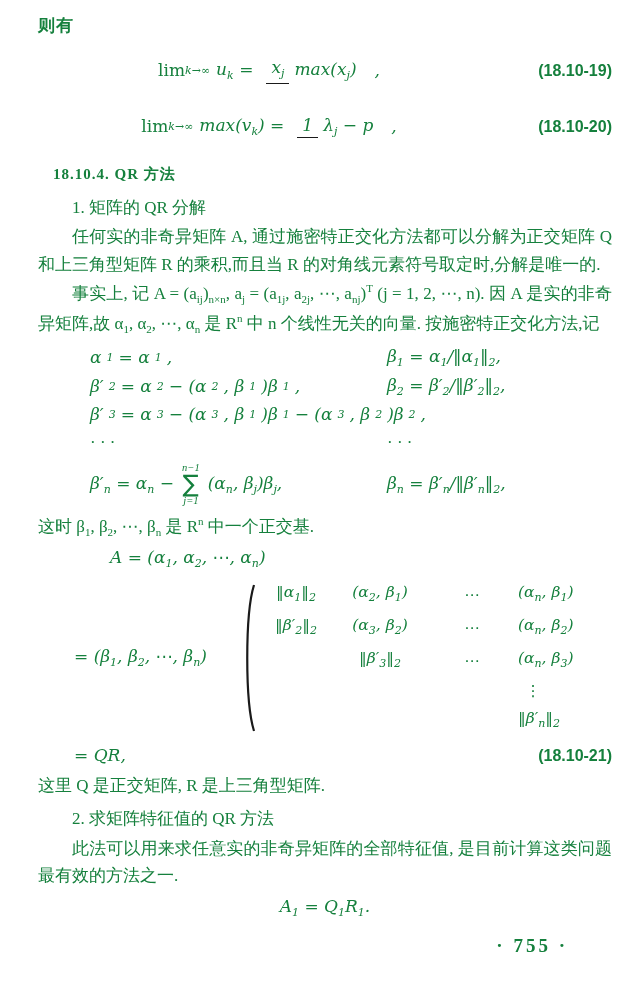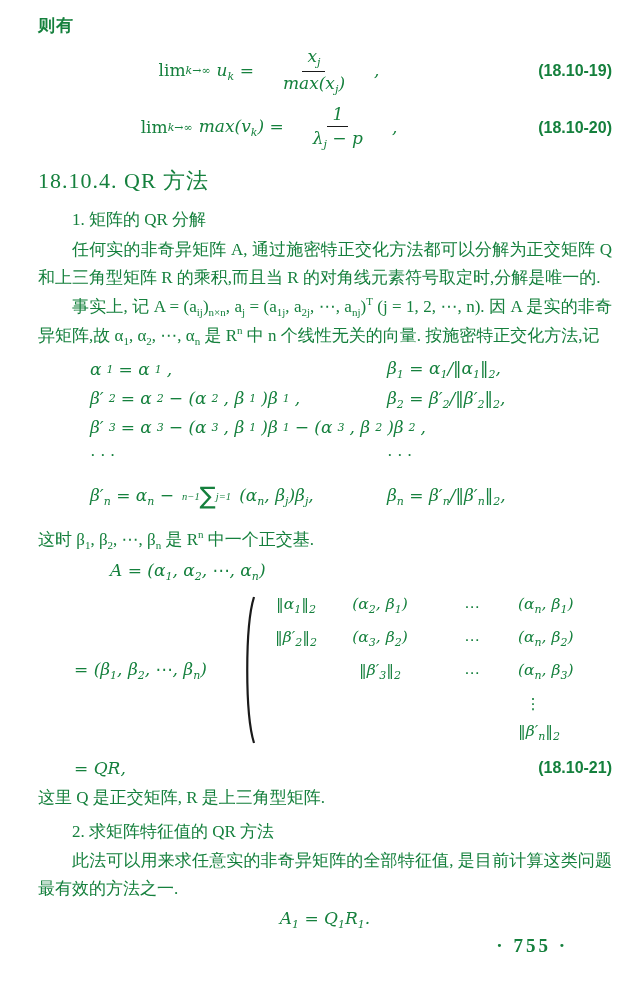--- a/index.html
+++ b/index.html
@@ -15,36 +15,36 @@
   .lead { font-weight:bold; letter-spacing:1px; }
 
   
   .eq-row { display:flex; align-items:center; margin:6px 0 4px 0; min-height:50px; }
   .eq-body { flex:1; display:flex; align-items:center; justify-content:center; gap:6px; }
   .eq-label { width:112px; text-align:right; font-weight:bold; font-size:16px; font-style:normal;
               font-family:Liberation Sans, sans-serif; white-space:nowrap; }
   .lim { display:inline-flex; align-items:center; line-height:1.05; }
   .lim-word { font-style:normal; font-family:"DejaVu Serif",serif; }
   .lim-sub { font-size:11px; }
-  .frac { display:inline-flex; flex-direction:column; align-items:center; vertical-align:middle;
-          line-height:1.25; margin:0 18px; }
+  .frac { display:inline-flex; flex-direction:row; align-items:center; vertical-align:middle;
+          line-height:1.25; margin:0 7px; }
   .frac .num { padding:0 5px 1px 5px; border-bottom:1.6px solid #1a1a1a; }
   .frac .den { padding:1px 5px 0 5px; }
 
-  .section-heading { font-size:22px; font-weight:normal; margin:10px 0 8px 0; letter-spacing:1px; }
+  .section-heading { font-size:15px; font-weight:bold; margin:10px 0 8px 15px; letter-spacing:1px; }
   .subheading { margin:6px 0 2px 0; text-indent:2em; }
   .para { margin:2px 0; text-indent:2em; text-align:justify; }
   .para.noindent { text-indent:0; }
 
   
   .gs-block { margin:4px 0 2px 0; }
   .gs-row { display:flex; align-items:center; min-height:28px; }
   .gs-left { flex:1; padding-left:52px; display:flex; align-items:center; gap:5px; }
   .gs-right { width:225px; }
-  .sigma { display:inline-flex; flex-direction:row; align-items:center; line-height:0.95; margin:0 3px; }
+  .sigma { display:inline-flex; flex-direction:column; align-items:center; line-height:0.95; margin:0 3px; }
   .sigma .bound { font-size:10.5px; font-style:italic; }
   .sigma .sym { font-size:24px; font-style:normal; font-family:"DejaVu Sans",sans-serif; }
 
   
   .decomp-line-a { margin-left:72px; }
   .matrix-flex { display:flex; align-items:center; margin:2px 0 0 36px; }
   .qline { width:168px; flex:0 0 auto; }
   .paren { flex:0 0 auto; height:152px; }
   .matrix-grid { display:grid; grid-template-columns:76px 92px 92px 30px 98px;
                  align-items:center; row-gap:3px; font-size:15.5px; padding:4px 2px; }

